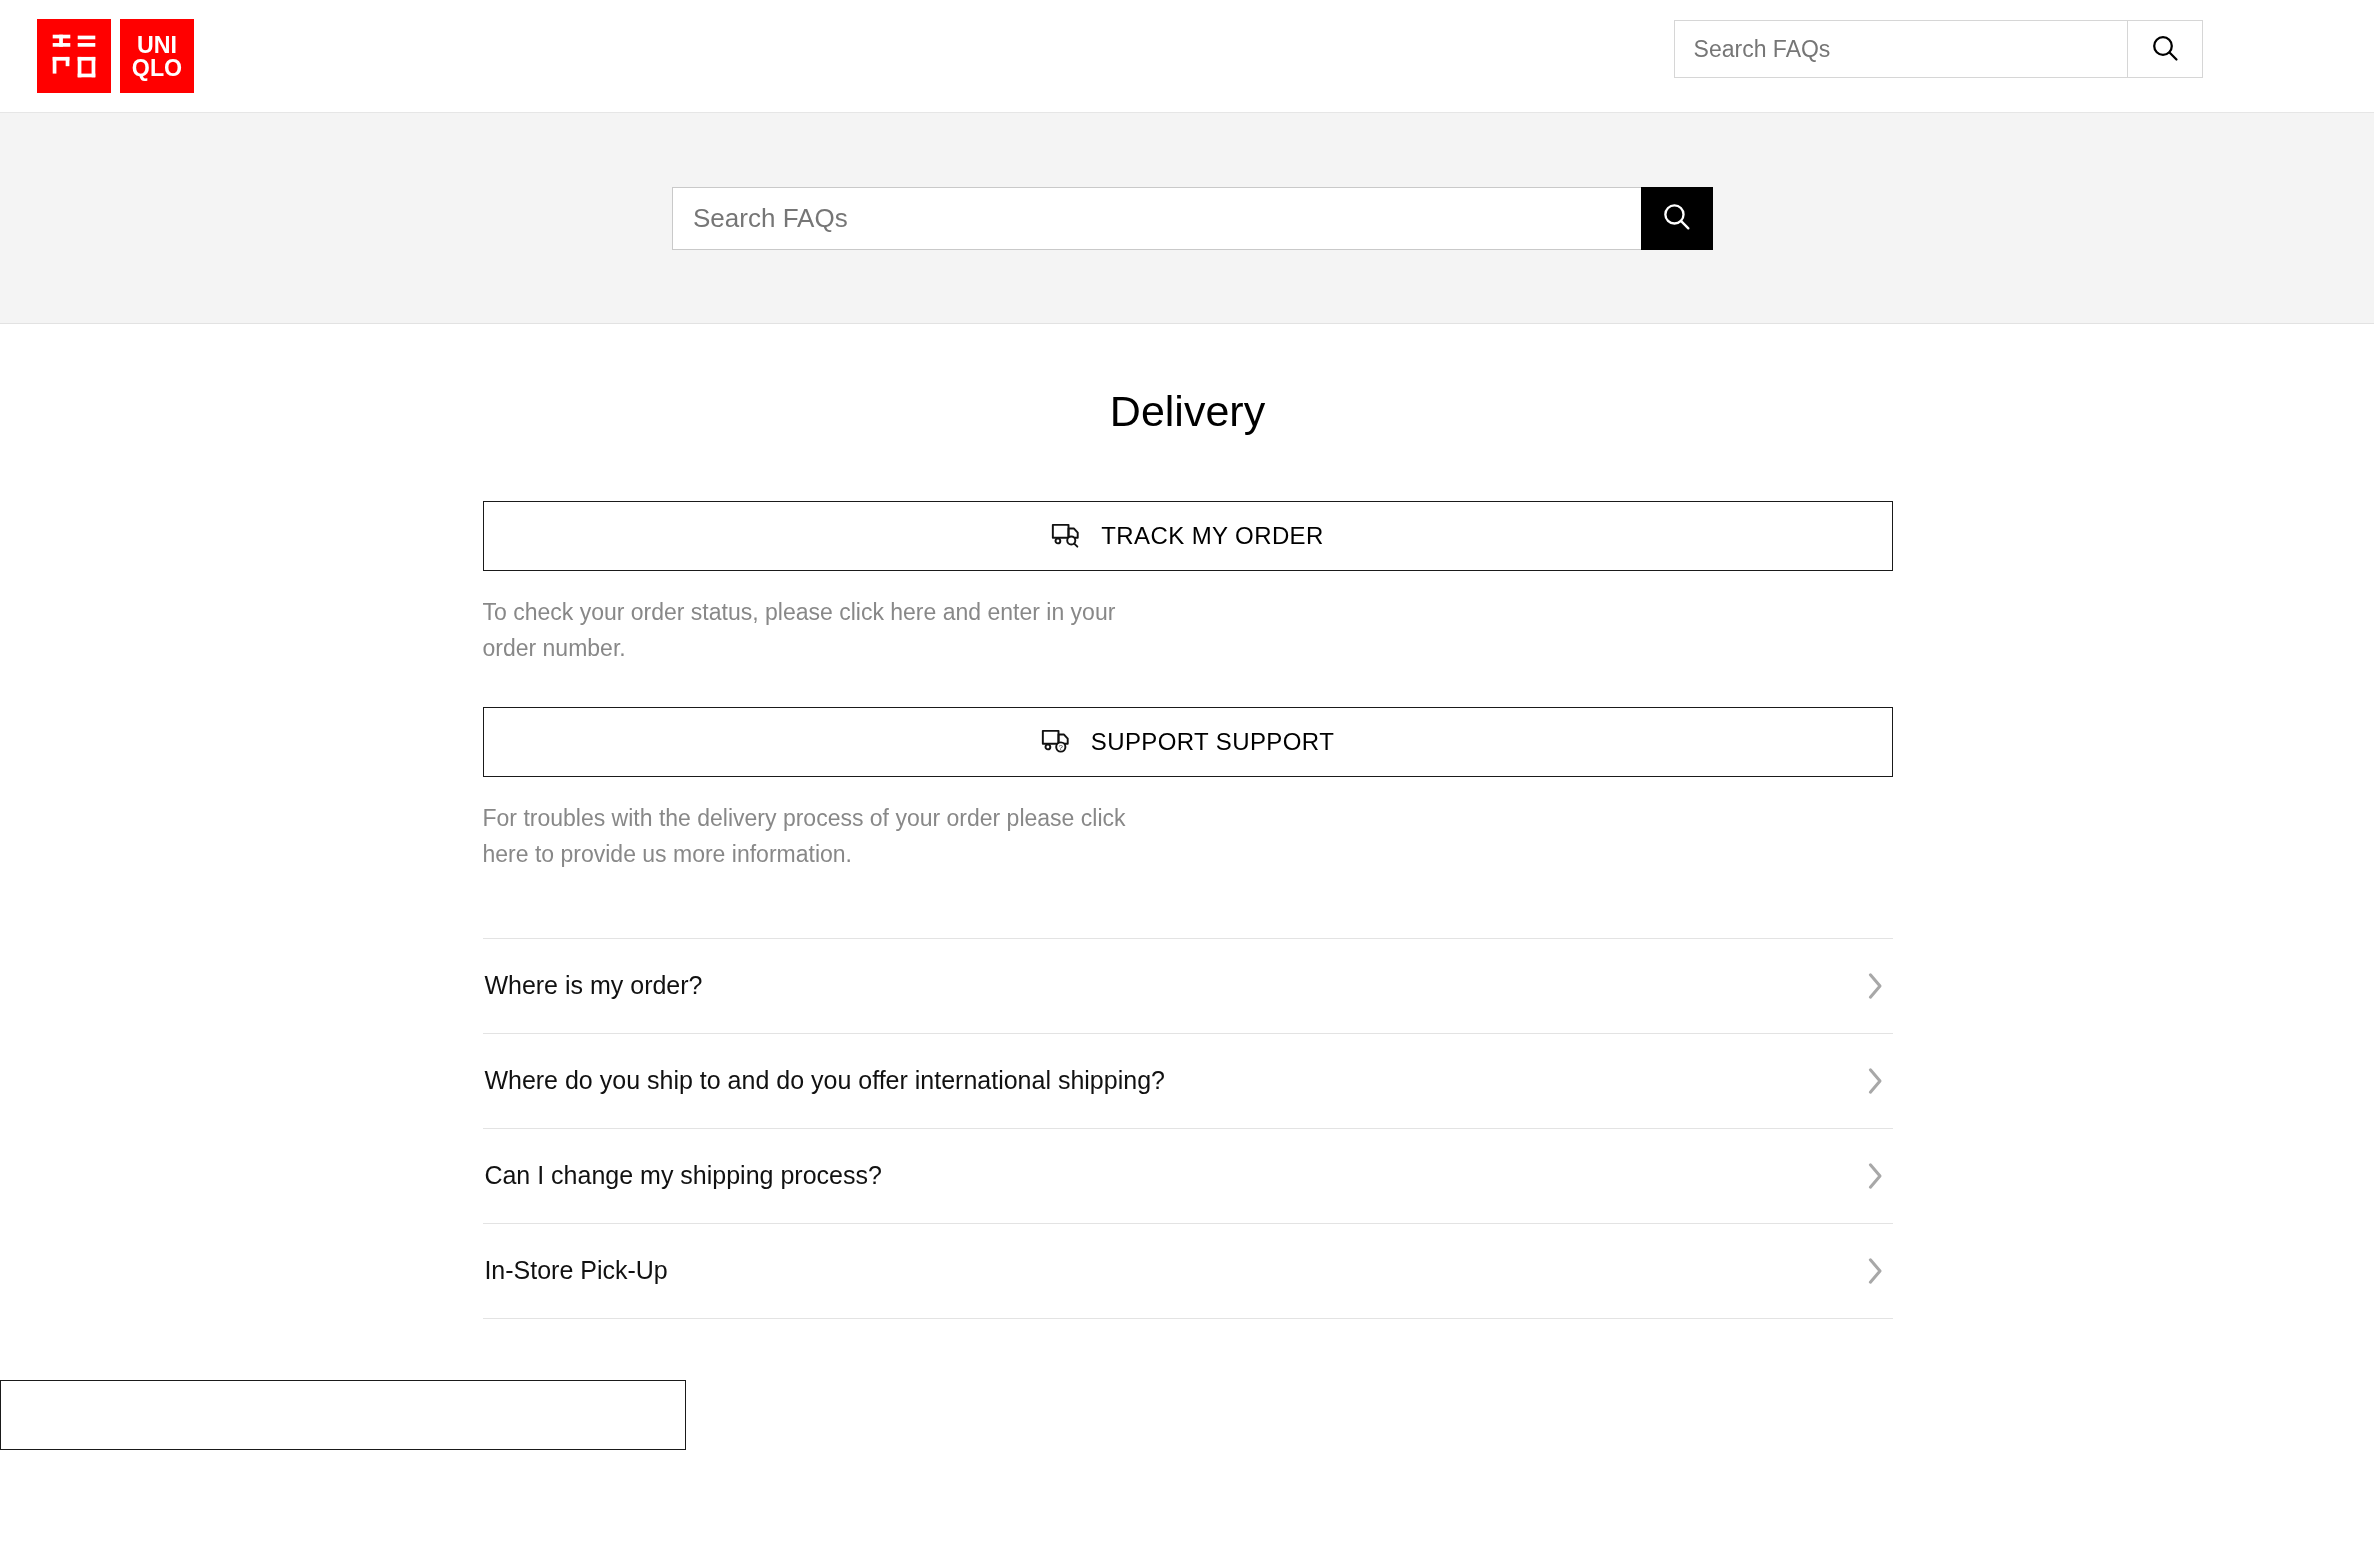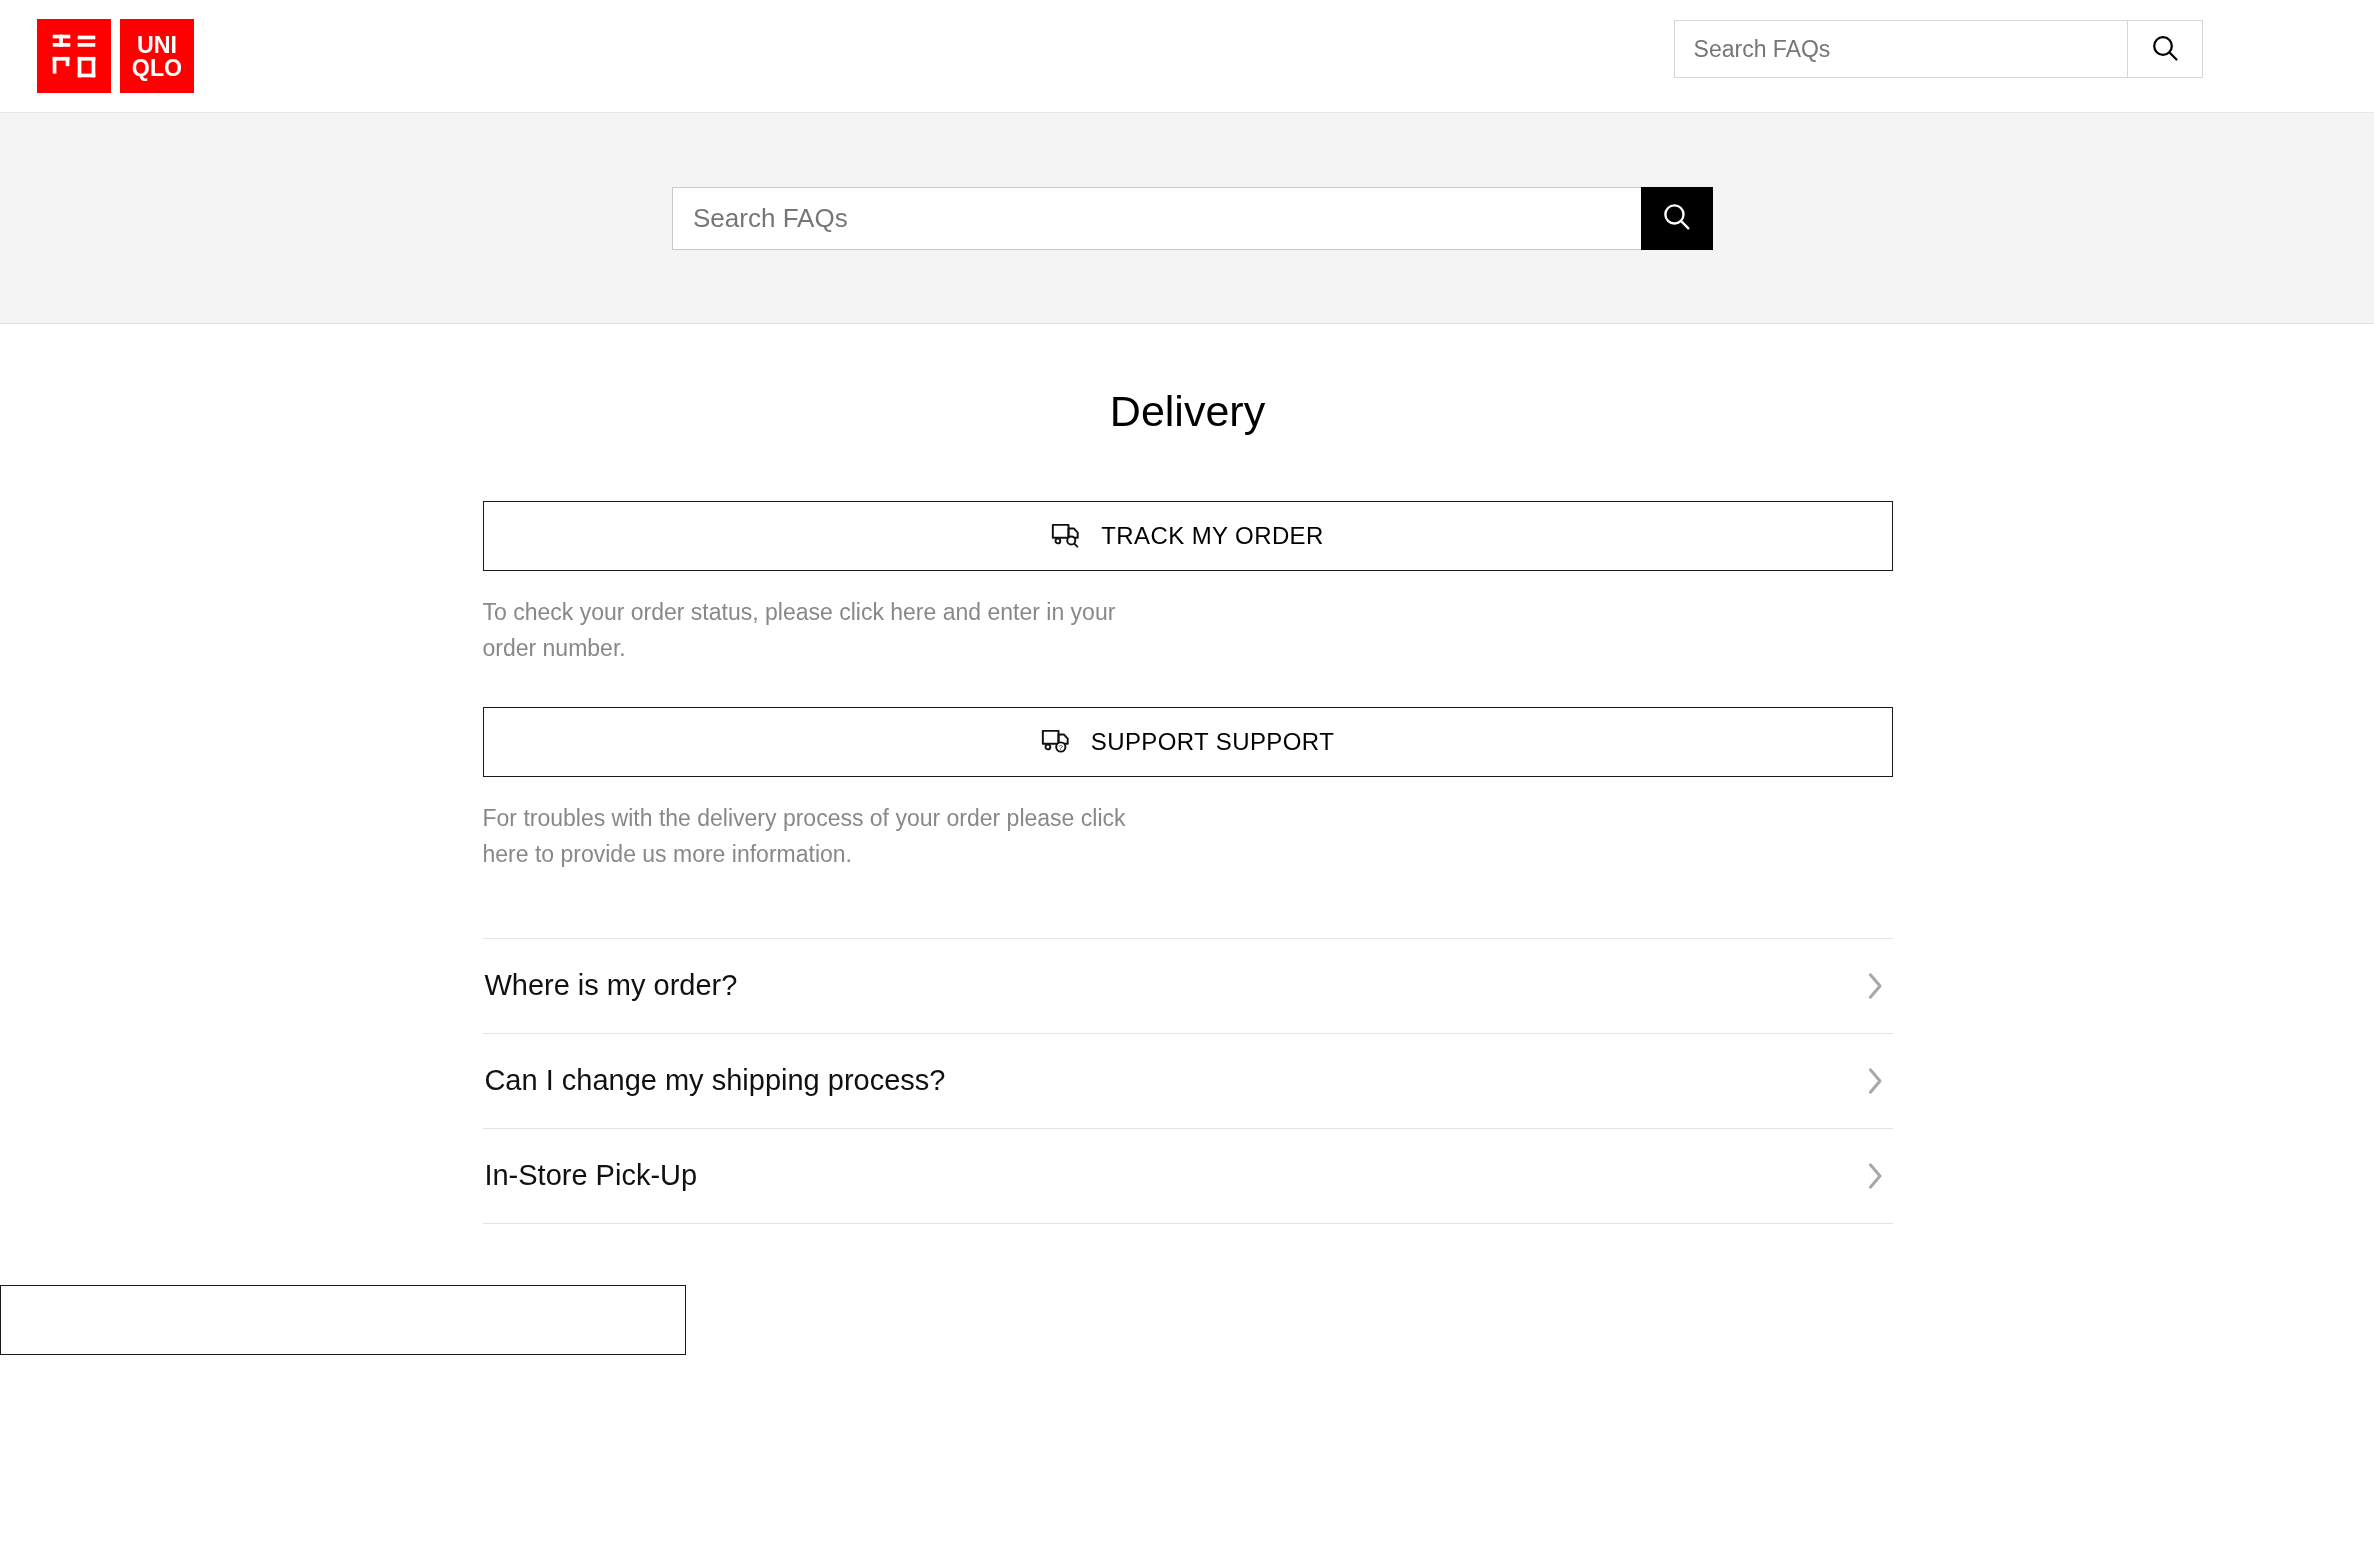--- a/index.html
+++ b/index.html
@@ -191,21 +191,21 @@
   .faq-item {
     display: flex;
     align-items: center;
     justify-content: space-between;
     height: 95px;
     border-bottom: 0.9px solid #e3e3e3;
     cursor: pointer;
     padding: 0 7.4px 0 1.9px;
   }
   .faq-item .q {
-    font-size: 29px;
+    font-size: 25px;
     color: #111;
   }
   .faq-item .chev { display: flex; align-items: center; }
 
   .bottom-title {
     text-align: center;
     font-size: 39px;
     font-weight: 400;
     color: #000;
     margin-top: 80px;
@@ -328,20 +328,28 @@
 
       <div class="faq-item">
         <span class="q">Where is my order?</span>
         <span class="chev">
           <svg width="20.4" height="32" viewBox="0 0 12 20" fill="none" stroke="#a8a8a8" stroke-width="1.9" stroke-linecap="round" stroke-linejoin="round">
             <polyline points="3,3 9,10 3,17"></polyline>
           </svg>
         </span>
       </div>
 
+      <div class="faq-item">
+        <span class="q">Where do you ship to and do you offer international shipping?</span>
+        <span class="chev">
+          <svg width="20.4" height="32" viewBox="0 0 12 20" fill="none" stroke="#a8a8a8" stroke-width="1.9" stroke-linecap="round" stroke-linejoin="round">
+            <polyline points="3,3 9,10 3,17"></polyline>
+          </svg>
+        </span>
+      </div>
 
       <div class="faq-item">
         <span class="q">Can I change my shipping process?</span>
         <span class="chev">
           <svg width="20.4" height="32" viewBox="0 0 12 20" fill="none" stroke="#a8a8a8" stroke-width="1.9" stroke-linecap="round" stroke-linejoin="round">
             <polyline points="3,3 9,10 3,17"></polyline>
           </svg>
         </span>
       </div>
 

